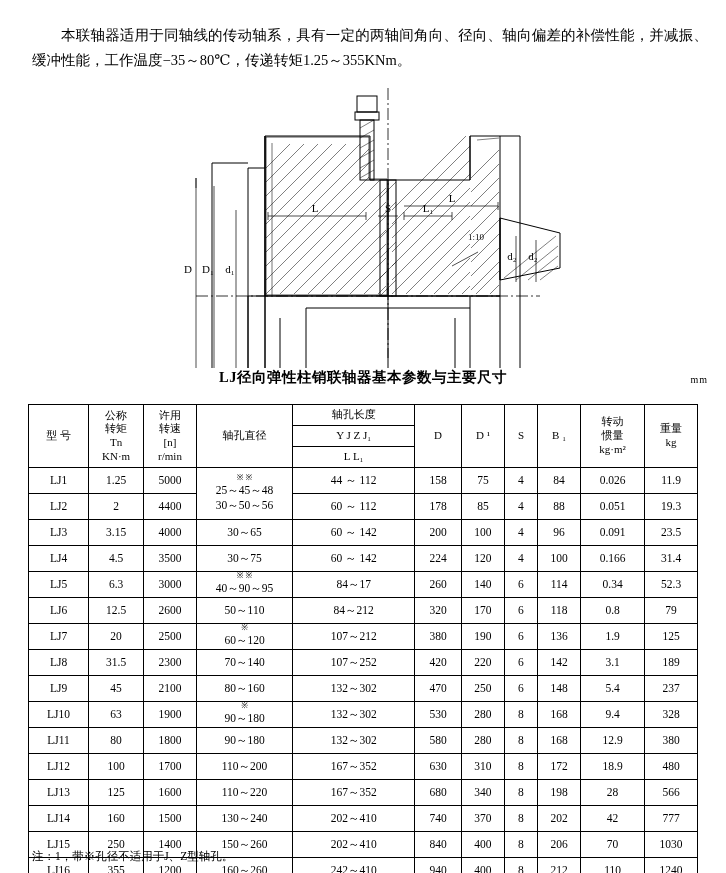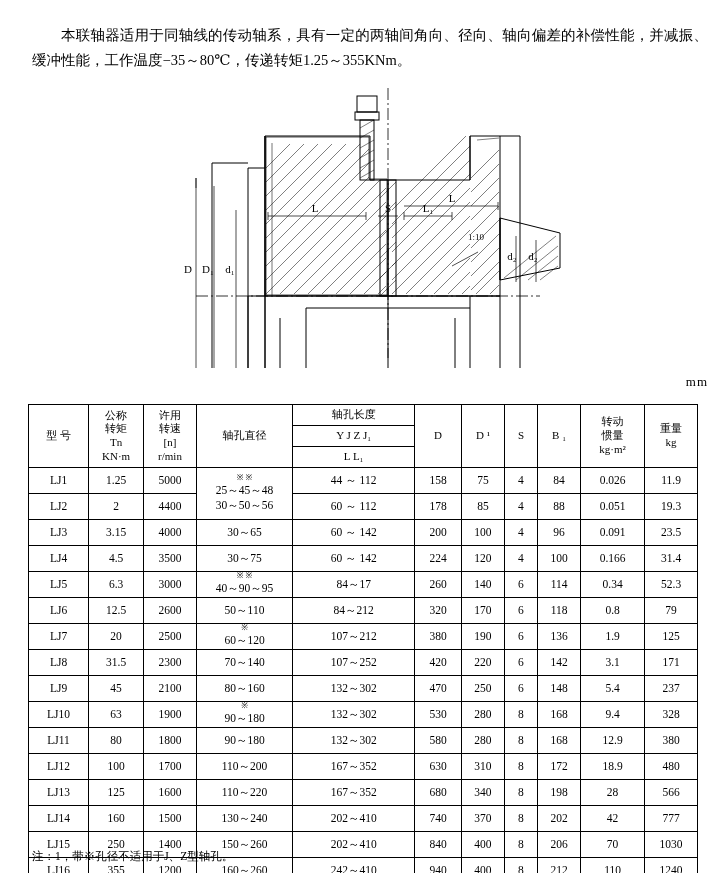--- a/index.html
+++ b/index.html
@@ -44,21 +44,21 @@
     width: 726px;
     text-align: center;
     font-size: 14.5px;
     font-weight: bold;
     letter-spacing: 0.5px;
   }
   .unit-note {
     position: absolute;
     top: 374px;
     right: 18px;
-    font-size: 13px;
+    font-size: 10px;
     letter-spacing: 1px;
   }
   table.spec {
     position: absolute;
     top: 404px;
     left: 28px;
     width: 670px;
     border-collapse: collapse;
     font-size: 11.5px;
     font-family: "Liberation Serif", "DejaVu Serif", serif;
@@ -260,20 +260,21 @@
         <text x="428" y="144" text-anchor="middle">L₁</text>
         <text x="452" y="134" text-anchor="middle">L</text>
         <text x="512" y="192" text-anchor="middle">d₂</text>
         <text x="533" y="192" text-anchor="middle">d₂</text>
         <text x="468" y="172" text-anchor="start" font-size="9">1:10</text>
         <text x="388" y="352" text-anchor="middle">B1</text>
       </g>
     </svg>
   </div>
 
+  <div class="fig-caption">LJ径向弹性柱销联轴器基本参数与主要尺寸</div>
   <div class="unit-note">mm</div>
 
   <table class="spec">
     <thead>
       <tr>
         <td rowspan="3" style="width:58px;margin-left:28px;">型 号</td>
         <td rowspan="3" style="width:52px;">
           <span>公称</span><br>
           <span>转矩</span><br>
           <span>Tn</span><br>
@@ -403,21 +404,21 @@
           <td>LJ8</td>
           <td>31.5</td>
           <td>2300</td>
           <td><span>70～140</span></td>
           <td>107～252</td>
           <td>420</td>
           <td>220</td>
           <td>6</td>
           <td>142</td>
           <td>3.1</td>
-          <td>171</td>
+          <td>189</td>
         </tr>
         <tr class="row">
           <td>LJ9</td>
           <td>45</td>
           <td>2100</td>
           <td><span>80～160</span></td>
           <td>132～302</td>
           <td>470</td>
           <td>250</td>
           <td>6</td>

